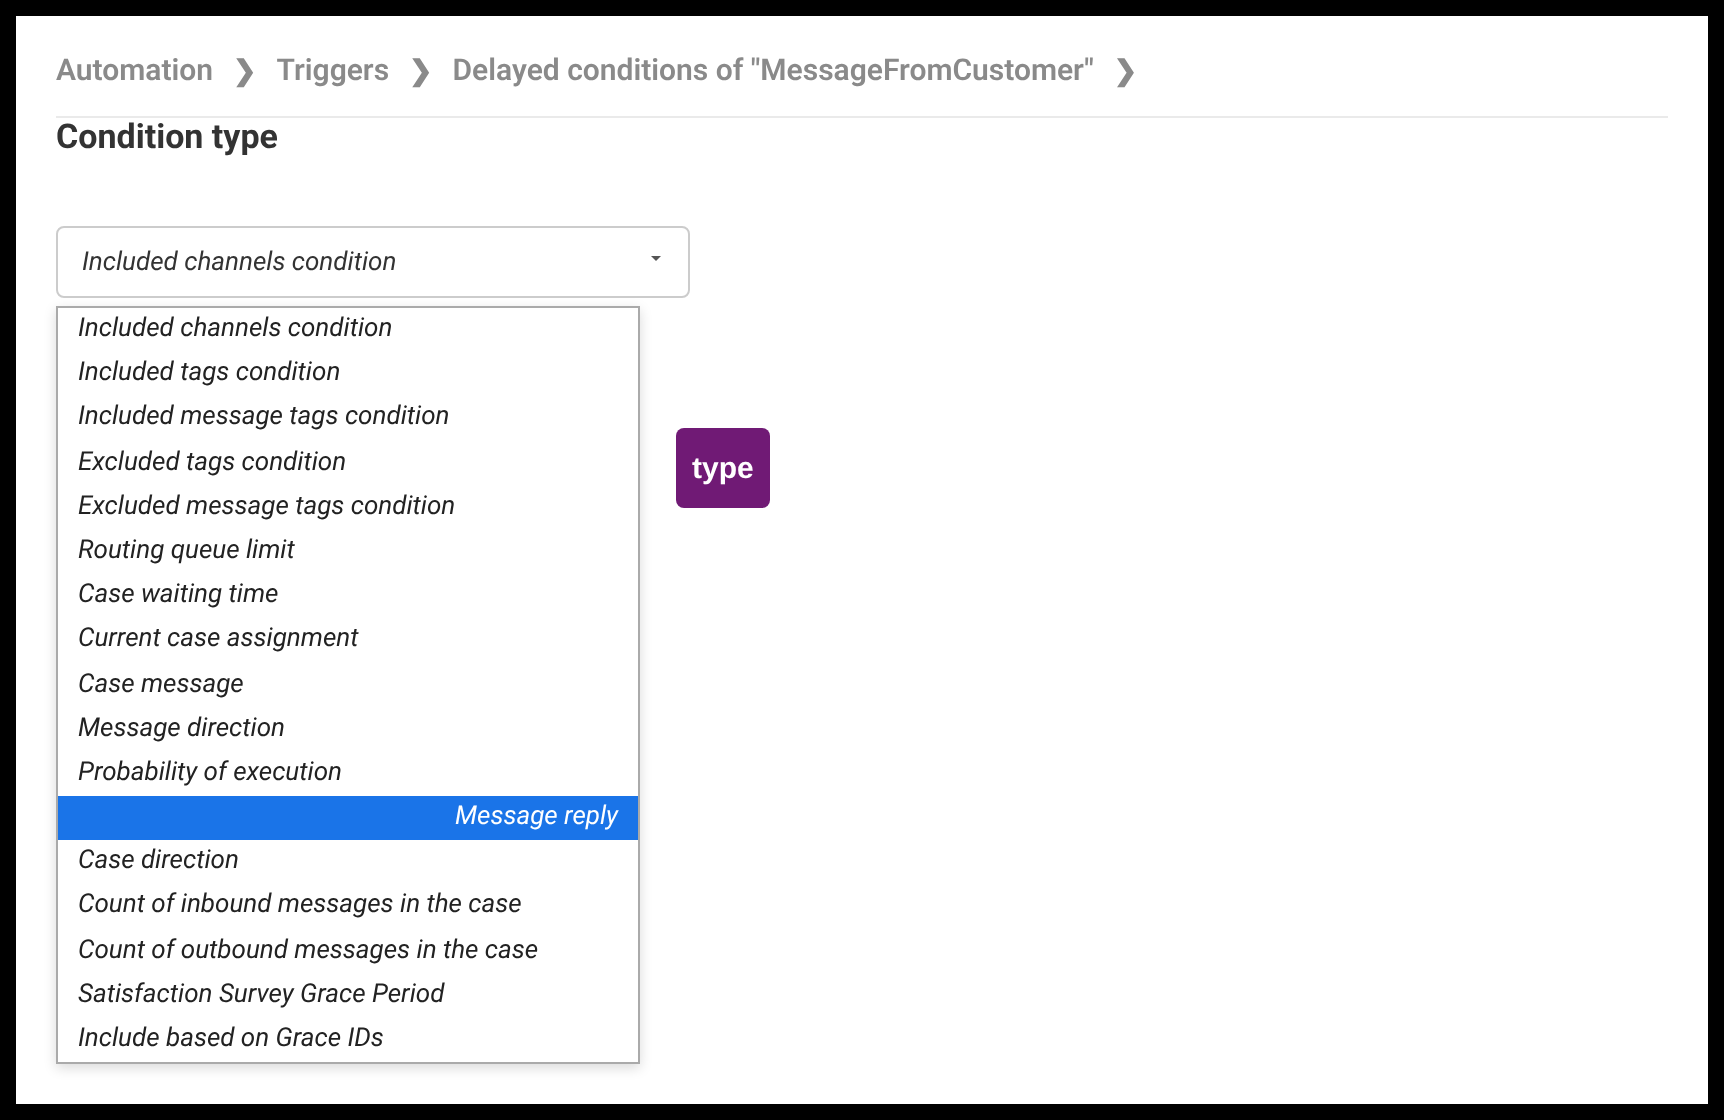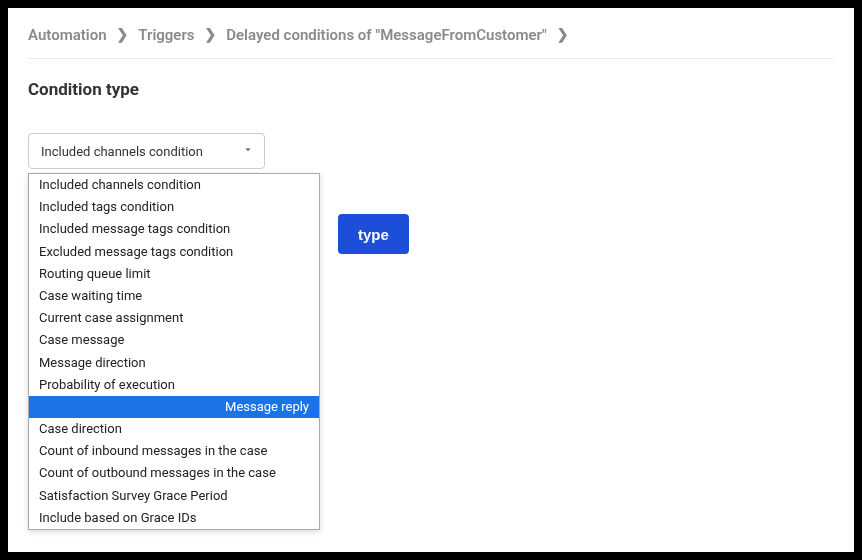--- a/index.html
+++ b/index.html
@@ -16,28 +16,27 @@
     }
     .container {
       background: #fff;
       width: 100%;
       height: 100%;
       padding: 18px 20px;
       position: relative;
     }
     .breadcrumb {
       display: flex;
-      align-items: flex-start;
+      align-items: center;
       gap: 10px;
       font-size: 15px;
       color: #8a8a8a;
       font-weight: 600;
       padding-bottom: 14px;
       border-bottom: 1px solid #eaeaea;
-      margin-bottom: 20px;
     }
     .breadcrumb-item {
       color: #8a8a8a;
       cursor: pointer;
     }
     .breadcrumb-item.active {
       color: #333;
       cursor: default;
     }
     .breadcrumb-sep {
@@ -46,21 +45,22 @@
       user-select: none;
     }
     .section-title {
       font-size: 17px;
       font-weight: 700;
       color: #333;
       margin-bottom: 34px;
     }
     .select-wrapper {
       position: relative;
-      width: 237px;
+      width: 317px;
+      font-style: italic;
     }
     .select-display {
       width: 100%;
       height: 36px;
       border: 1px solid #ccc;
       border-radius: 4px;
       background: #fff;
       padding: 0 30px 0 12px;
       font-size: 13px;
       color: #333;
@@ -113,25 +113,25 @@
     }
     .dropdown-option.highlighted {
       background: #1a74e8;
       color: #fff;
       text-align: right;
     }
     .btn {
       position: absolute;
       left: 330px;
       top: 206px;
-      background: #1d4ed8;
+      background: #701a75;
       color: #fff;
       border: none;
       border-radius: 4px;
-      padding: 0 20px;
+      padding: 0 8px;
       height: 40px;
       font-size: 15px;
       font-weight: 700;
       cursor: pointer;
       z-index: 1;
     }
   </style>
 </head>
 <body>
 
@@ -155,20 +155,21 @@
         <svg viewBox="0 0 24 24">
             <path d="M7 10l5 5 5-5z"></path>
           </svg>
       </span>
     </div>
 
     <div class="dropdown" id="dropdown">
         <div class="dropdown-option">Included channels condition</div>
         <div class="dropdown-option">Included tags condition</div>
         <div class="dropdown-option">Included message tags condition</div>
+        <div class="dropdown-option">Excluded tags condition</div>
         <div class="dropdown-option">Excluded message tags condition</div>
         <div class="dropdown-option">Routing queue limit</div>
         <div class="dropdown-option">Case waiting time</div>
         <div class="dropdown-option">Current case assignment</div>
         <div class="dropdown-option">Case message</div>
         <div class="dropdown-option">Message direction</div>
         <div class="dropdown-option">Probability of execution</div>
         <div class="dropdown-option highlighted">Message reply</div>
         <div class="dropdown-option">Case direction</div>
         <div class="dropdown-option">Count of inbound messages in the case</div>

